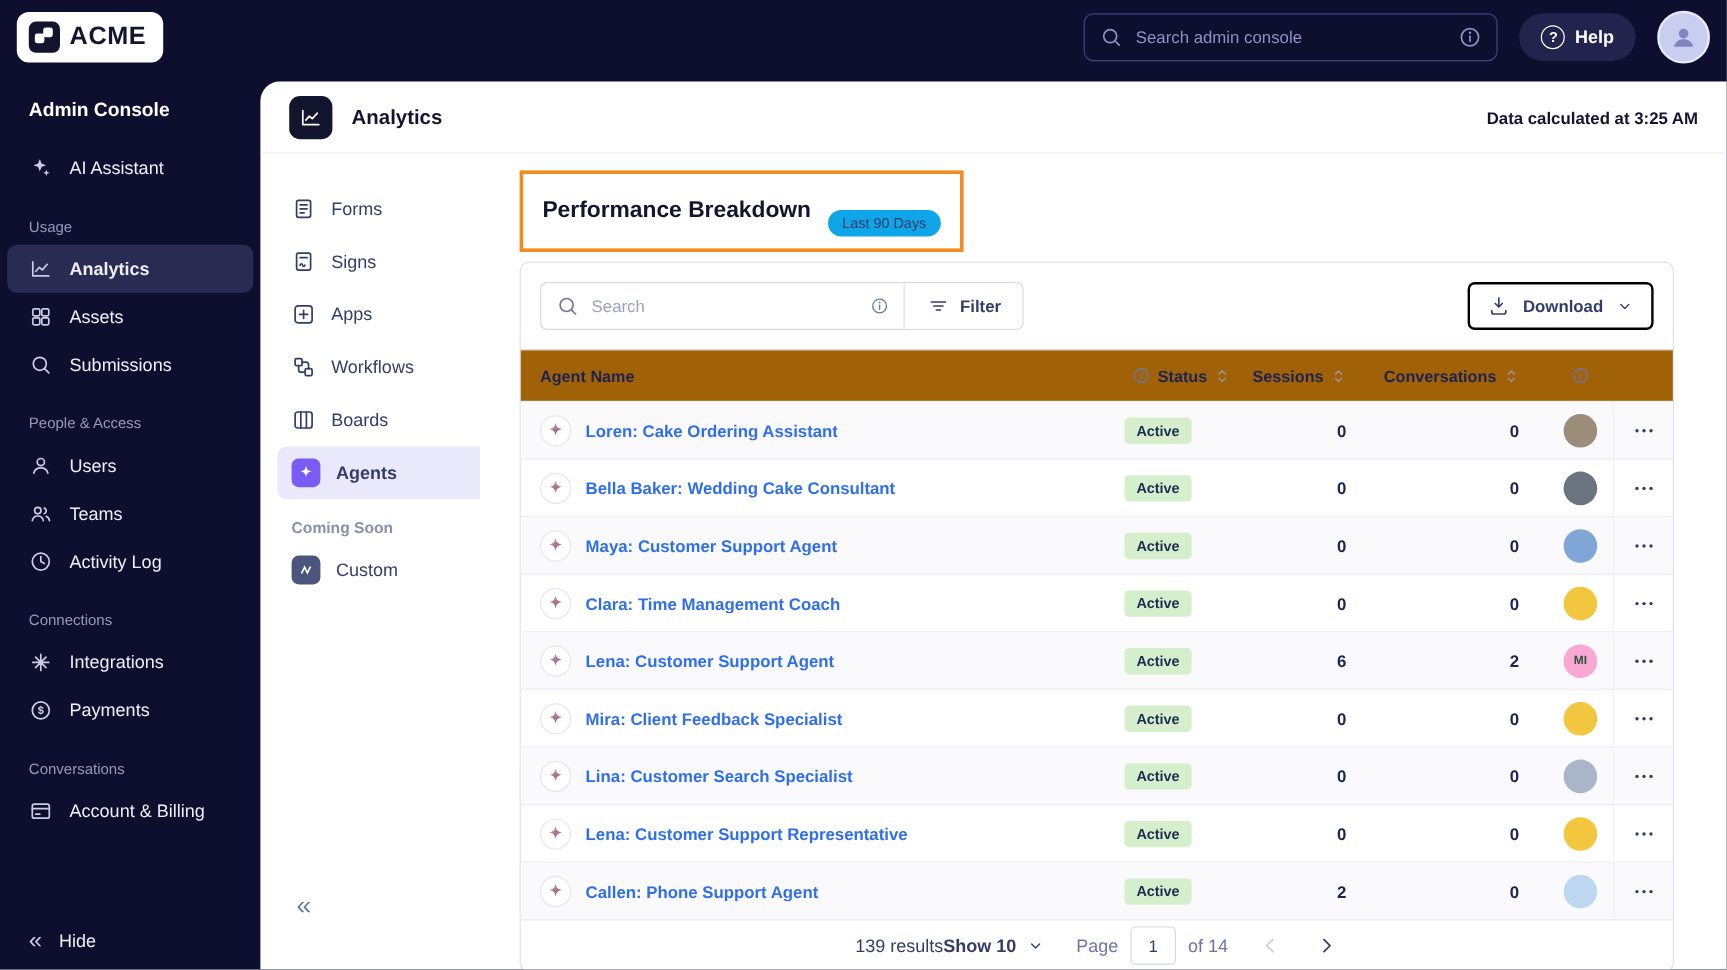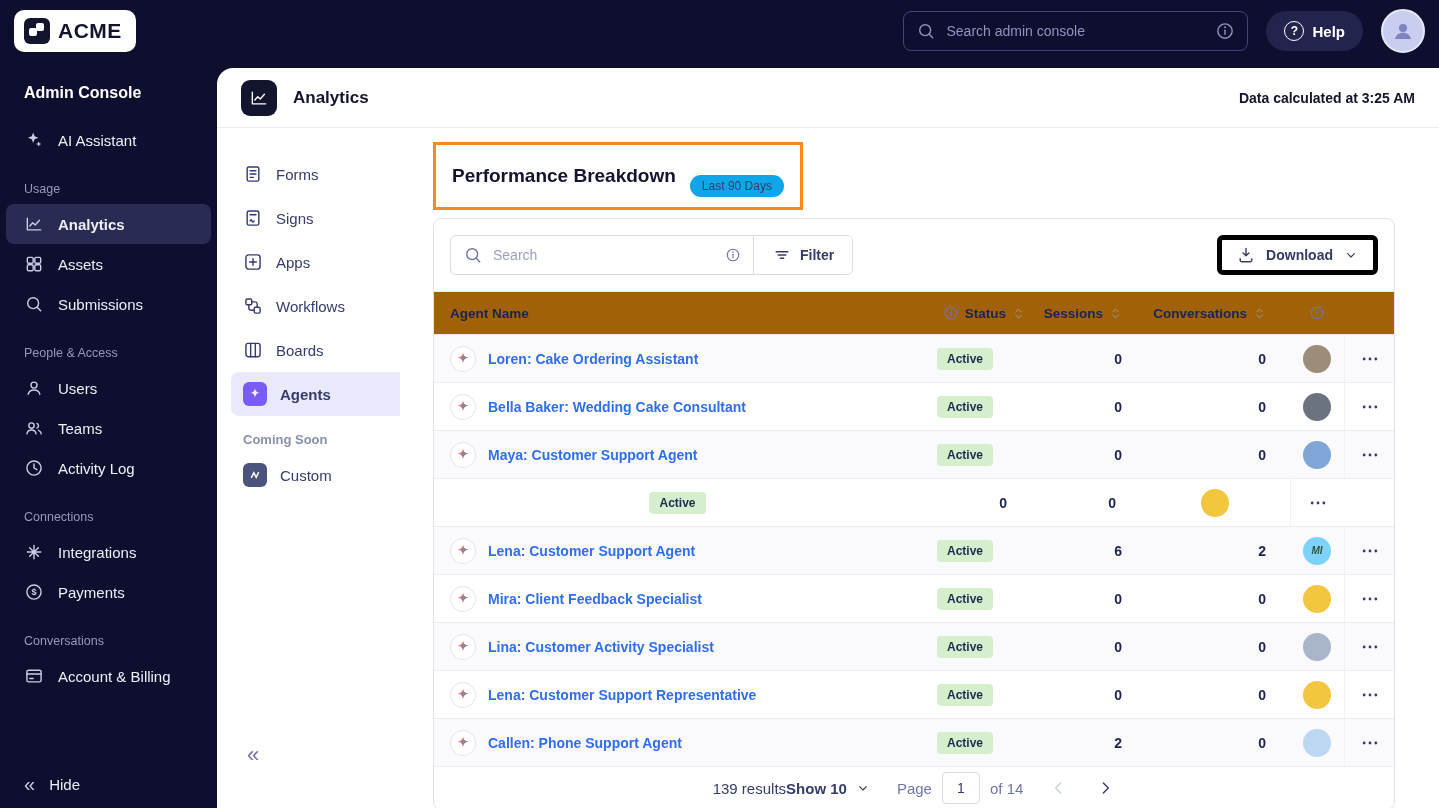--- a/index.html
+++ b/index.html
@@ -60,21 +60,21 @@
   .period-badge { background:#0ea5e9; border-radius:12px; padding:4px 12px; font-size:12px; font-weight:normal; color:#343c6a; white-space:nowrap;margin-top:20px; }
 
   .table-card { border:1px solid #dfe1ec; border-radius:8px; display:flex; flex-direction:column; background:#fff; }
   .toolbar { display:flex; align-items:center; justify-content:space-between; padding:16px; }
   .search-filter { display:flex; align-items:stretch; border:1px solid #d8dae5; border-radius:6px; height:40px; overflow:hidden; }
   .search-box { display:flex; align-items:center; gap:10px; width:302px; padding:0 12px; color:#6f76a7; }
   .search-box input { flex:1; border:none; outline:none; font-size:14px; color:#343c6a; font-family:inherit; min-width:0; }
   .search-box input::placeholder { color:#9aa0c0; }
   .vdiv { width:1px; background:#d8dae5; }
   .filter-btn { display:flex; align-items:center; gap:8px; padding:0 18px; font-size:14px; font-weight:bold; color:#343c6a; background:#fff; border:none; cursor:pointer; font-family:inherit; }
-  .download-btn { display:flex; align-items:center; gap:10px; border:5px solid #000000; background:#fff; border-radius:6px; height:40px; padding:0 14px; font-size:14px; font-weight:bold; color:#343c6a; cursor:pointer; font-family:inherit; }
+  .download-btn { display:flex; align-items:center; gap:10px; border:2px solid #000000; background:#fff; border-radius:6px; height:40px; padding:0 14px; font-size:14px; font-weight:bold; color:#343c6a; cursor:pointer; font-family:inherit; }
   .caret-ic { width:16px; height:16px; }
 
   .tgrid { display:grid; grid-template-columns: 1fr 120px 115px 150px 54px 50px; align-items:center; padding-left:16px; }
   .thead { height:44px; background:#a16207; border-top:1px solid #ececf4; border-bottom:1px solid #ececf4; font-size:13.5px; font-weight:bold; color:#1c2353; }
   .th { display:flex; align-items:center; gap:6px; }
   .th-status { justify-content:flex-end; }
   .th-right { justify-content:flex-end; }
   .th-sessions { padding-right:18px; }
   .th-conv { padding-right:24px; }
   .th-center { justify-content:center; }
@@ -544,20 +544,34 @@
         <svg width="20" height="20" viewBox="0 0 24 24">
                     <circle cx="5" cy="12" r="1.7" fill="currentColor"></circle>
                     <circle cx="12" cy="12" r="1.7" fill="currentColor"></circle>
                     <circle cx="19" cy="12" r="1.7" fill="currentColor"></circle>
                   </svg>
       </button>
     </div>
   </div>
 
   <div class="tgrid trow">
+    <div class="cell-agent">
+      <span class="agent-ic">
+        <svg width="16" height="16" viewBox="0 0 24 24">
+          <defs>
+                      <linearGradient id="agentGrad" x1="0" y1="0" x2="1" y2="1">
+                        <stop offset="0" stop-color="#ff9d2e"></stop>
+                        <stop offset="1" stop-color="#5a54f5"></stop>
+                      </linearGradient>
+                    </defs>
+          <path d="M12 2c.9 5.2 2.9 7.2 8 8-5.1.8-7.1 2.8-8 8-.9-5.2-2.9-7.2-8-8 5.1-.8 7.1-2.8 8-8z" fill="url(#agentGrad)"></path>
+        </svg>
+      </span>
+      <a class="agent-link">Clara: Time Management Coach</a>
+    </div>
     <div class="cell-status">
                 <span class="badge">Active</span>
               </div>
     <div class="cell-num cell-sessions">0</div>
     <div class="cell-num cell-conv">0</div>
     <div class="cell-avatar">
                 <span class="avatar-chip" style="background: rgb(243, 198, 63);"></span>
               </div>
     <div class="cell-actions">
       <button class="dots-btn">
@@ -584,21 +598,21 @@
         </svg>
       </span>
       <a class="agent-link">Lena: Customer Support Agent</a>
     </div>
     <div class="cell-status">
                 <span class="badge">Active</span>
               </div>
     <div class="cell-num cell-sessions">6</div>
     <div class="cell-num cell-conv">2</div>
     <div class="cell-avatar">
-                <span class="avatar-chip" style="background: #7dd3fc; font-style: italic;">MI</span>
+                <span class="avatar-chip" style="background: #f9a8d4;">MI</span>
               </div>
     <div class="cell-actions">
       <button class="dots-btn">
         <svg width="20" height="20" viewBox="0 0 24 24">
                     <circle cx="5" cy="12" r="1.7" fill="currentColor"></circle>
                     <circle cx="12" cy="12" r="1.7" fill="currentColor"></circle>
                     <circle cx="19" cy="12" r="1.7" fill="currentColor"></circle>
                   </svg>
       </button>
     </div>
@@ -644,21 +658,21 @@
         <svg width="16" height="16" viewBox="0 0 24 24">
           <defs>
                       <linearGradient id="agentGrad" x1="0" y1="0" x2="1" y2="1">
                         <stop offset="0" stop-color="#ff9d2e"></stop>
                         <stop offset="1" stop-color="#5a54f5"></stop>
                       </linearGradient>
                     </defs>
           <path d="M12 2c.9 5.2 2.9 7.2 8 8-5.1.8-7.1 2.8-8 8-.9-5.2-2.9-7.2-8-8 5.1-.8 7.1-2.8 8-8z" fill="url(#agentGrad)"></path>
         </svg>
       </span>
-      <a class="agent-link">Lina: Customer Activity Specialist</a>
+      <a class="agent-link">Lina: Customer Search Specialist</a>
     </div>
     <div class="cell-status">
                 <span class="badge">Active</span>
               </div>
     <div class="cell-num cell-sessions">0</div>
     <div class="cell-num cell-conv">0</div>
     <div class="cell-avatar">
                 <span class="avatar-chip" style="background: rgb(169, 182, 201);"></span>
               </div>
     <div class="cell-actions">

